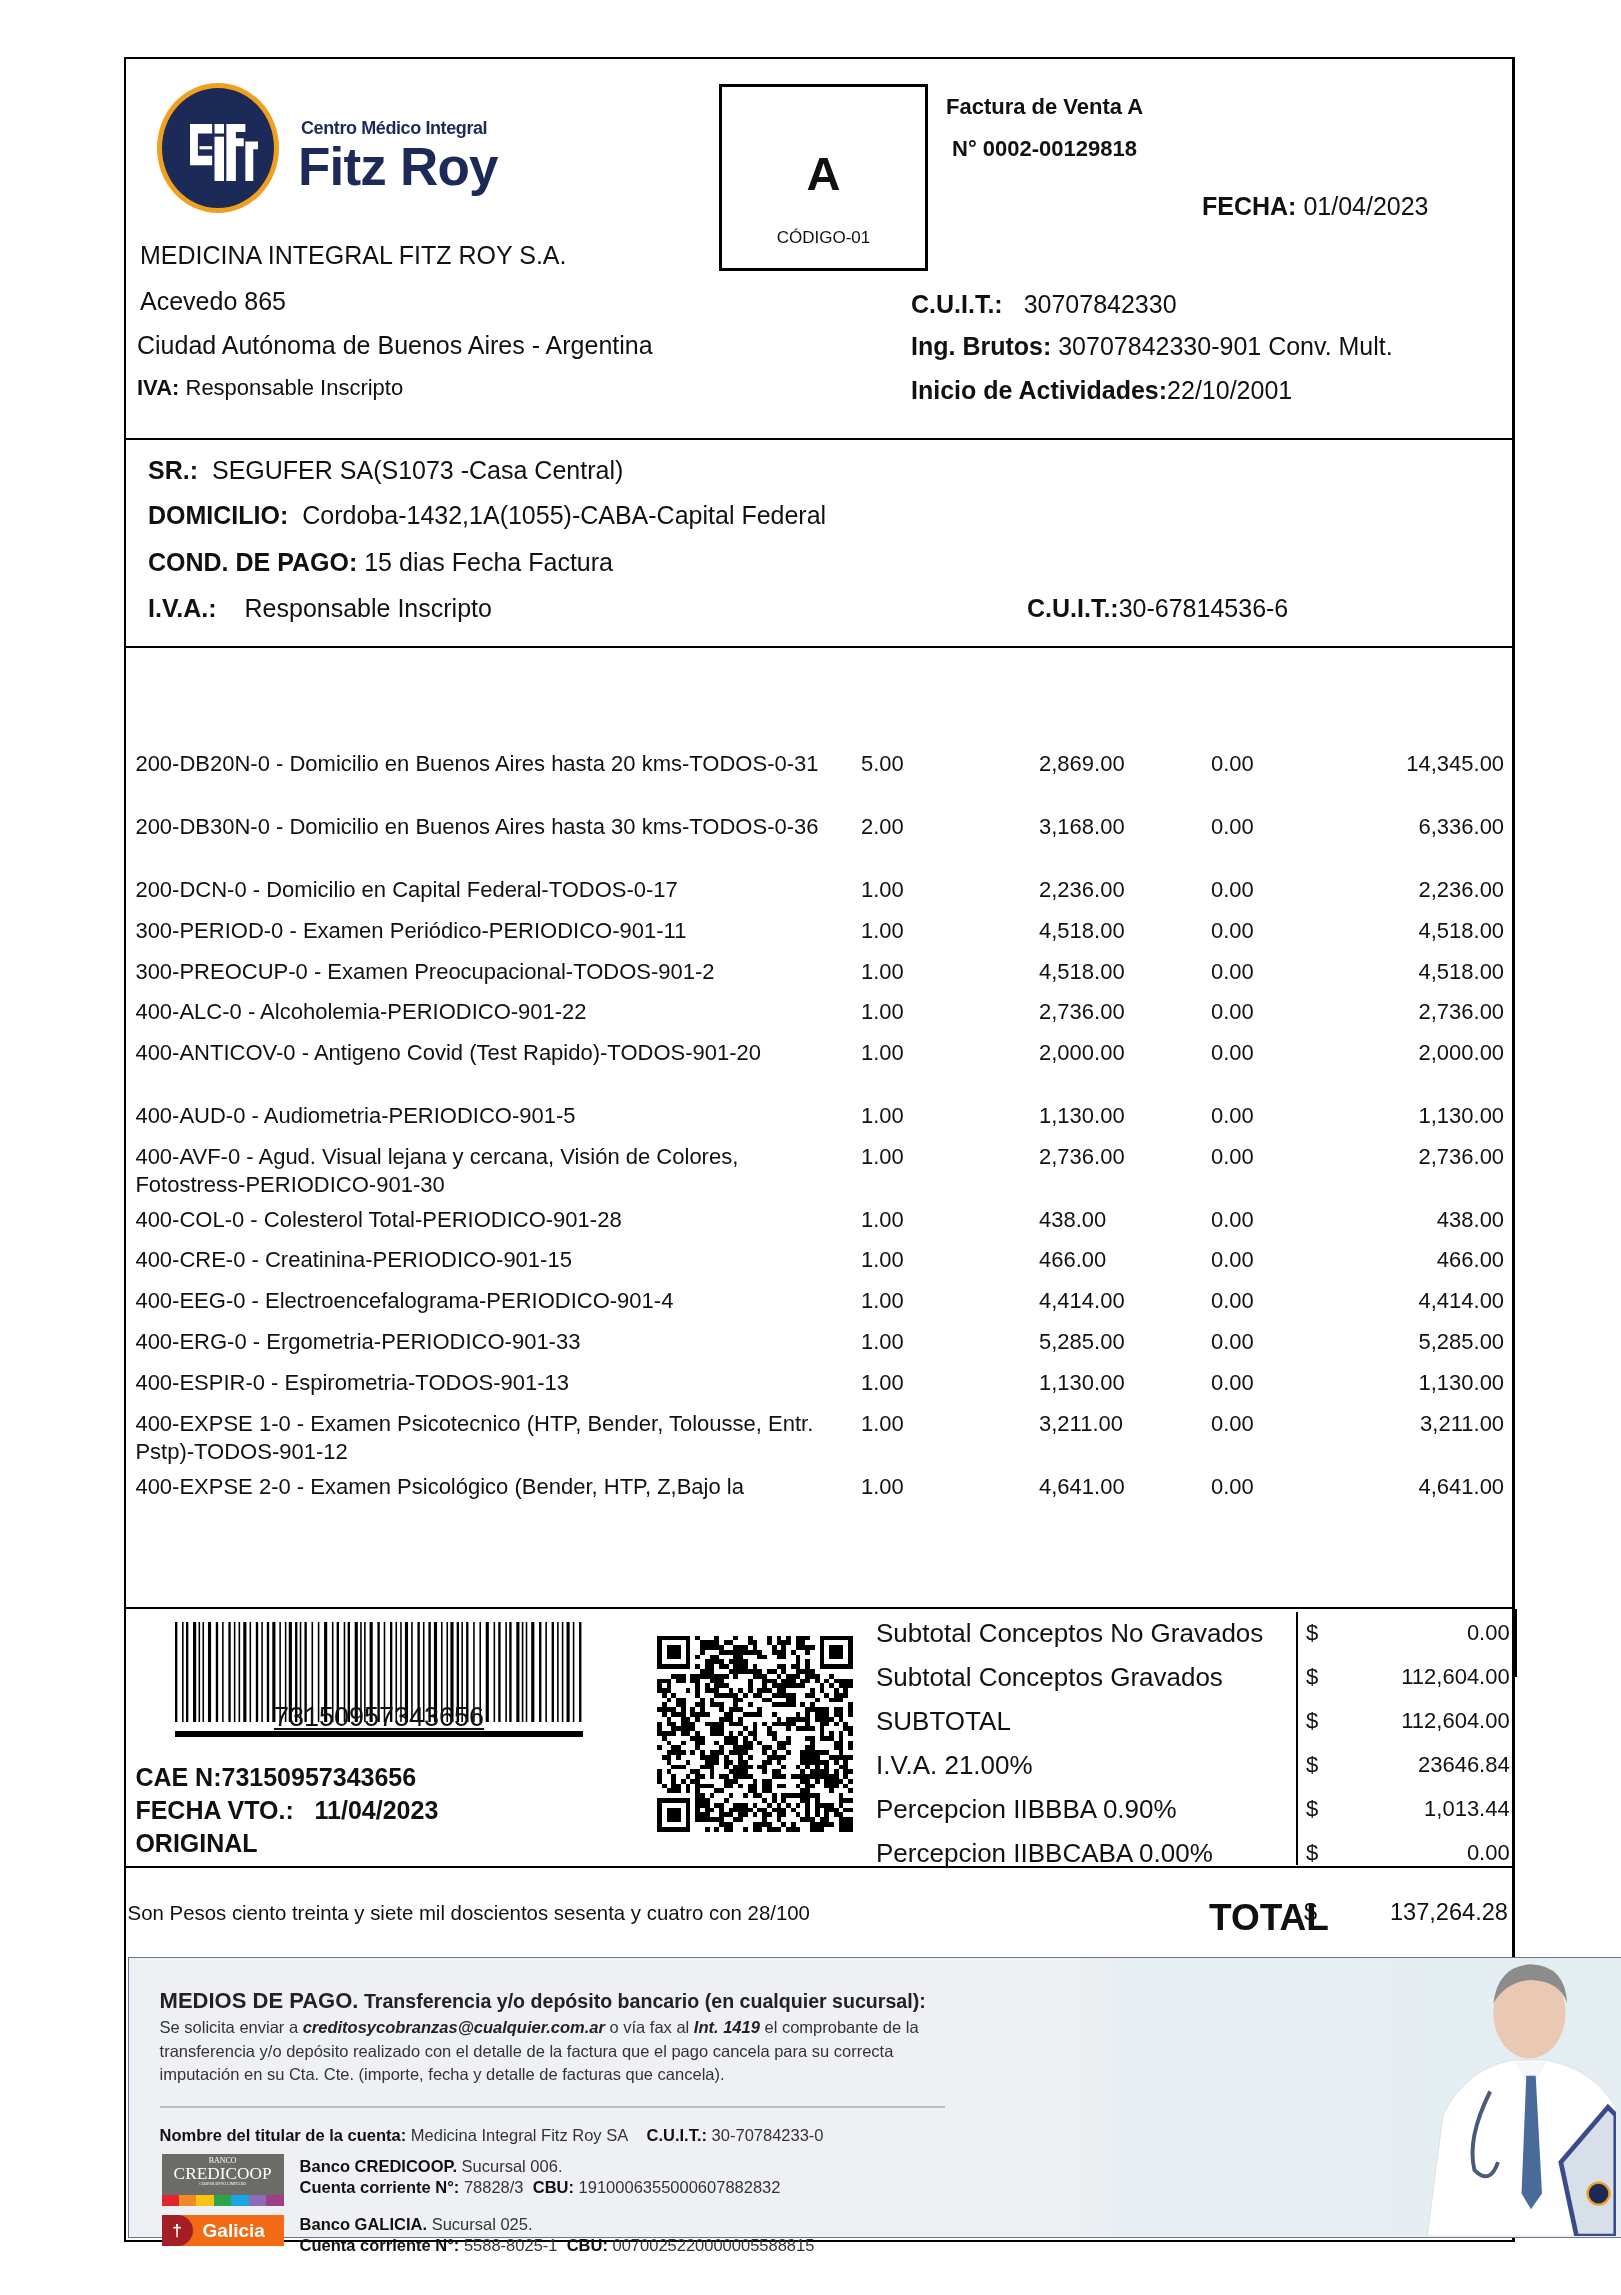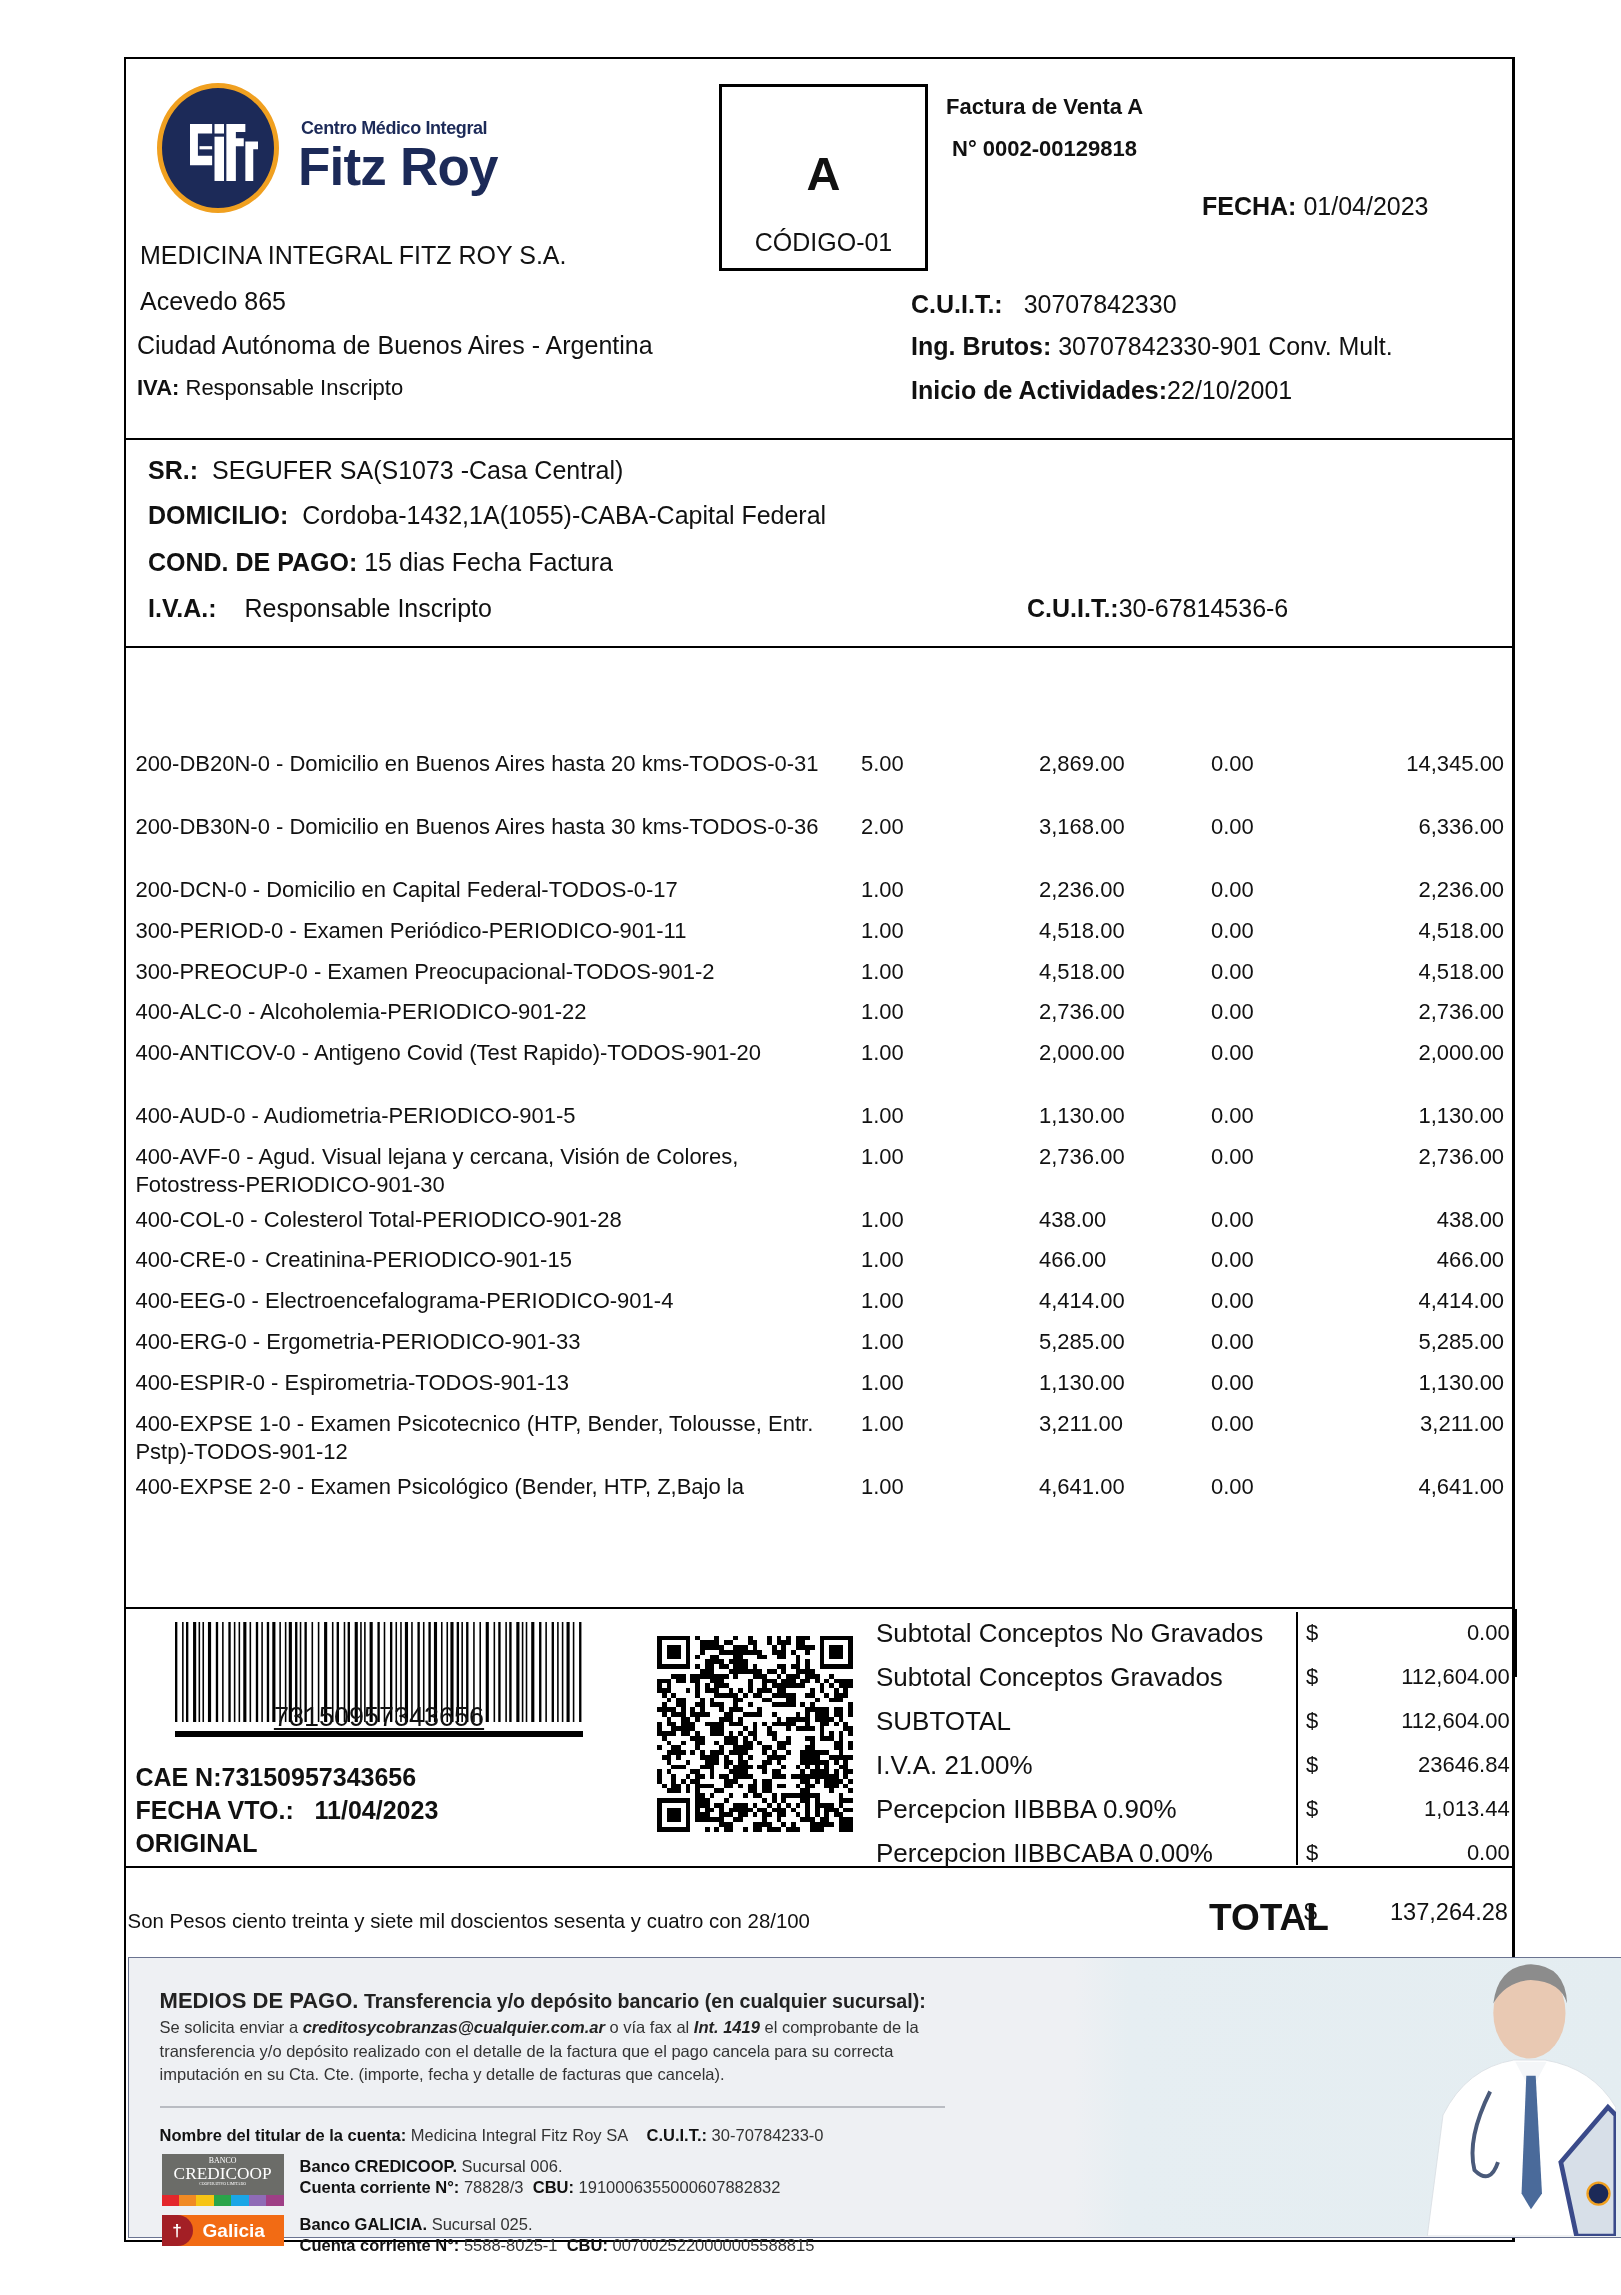--- a/index.html
+++ b/index.html
@@ -11,21 +11,21 @@
   
   .hdr { position: absolute; left: 0; top: 0; width: 100%; height: 381px; border-bottom: 2.4px solid #000; }
   .logo { position: absolute; left: 31px; top: 23.6px; width: 424px; height: 141px; }
   .logo-circle { position: absolute; left: 0; top: 0; width: 122px; height: 130px; border-radius: 50%; background: #1c2a58; border: 5.5px solid #f0a020; }
   .logo-mark { position: absolute; left: 28px; top: 36px; width: 68px; height: 57px; }
   .logo-sub { position: absolute; left: 144px; top: 35px; font-size: 18px; font-weight: bold; color: #1c2a58; letter-spacing: -0.4px; }
   .logo-main { position: absolute; left: 141px; top: 53px; font-size: 53px; font-weight: bold; color: #1c2a58; letter-spacing: -0.8px; }
 
   .letter-box { position: absolute; left: 593px; top: 25px; width: 209px; height: 187px; border: 3.1px solid #000; text-align: center; }
   .letter-box .letter { font-size: 47px; font-weight: bold; margin-top: 63px; line-height: 1; }
-  .letter-box .code { font-size: 25px; margin-top: 31px; }
+  .letter-box .code { font-size: 17px; margin-top: 31px; }
 
   .inv-type { position: absolute; left: 820px; top: 35px; font-size: 22px; font-weight: bold; }
   .inv-num { position: absolute; left: 826px; top: 77px; font-size: 22px; font-weight: bold; }
   .inv-date { position: absolute; left: 1076px; top: 133px; font-size: 25px; }
   .b { font-weight: bold; }
 
   .co-name { position: absolute; left: 14px; top: 182px; font-size: 25px; }
   .co-addr { position: absolute; left: 14px; top: 228px; font-size: 25px; }
   .co-city { position: absolute; left: 11px; top: 272px; font-size: 25px; }
   .co-iva { position: absolute; left: 11px; top: 316px; font-size: 22px; }
@@ -74,21 +74,21 @@
   .sum-labels { position: absolute; left: 750px; top: 0; }
   .sum-labels div { position: absolute; left: 0; white-space: nowrap; font-size: 26px; }
   .sum-div { position: absolute; left: 1170px; top: 3.1px; width: 2.4px; height: 253px; background: #000; }
   .sum-vals div { position: absolute; left: 1180px; width: 210px; font-size: 22px; }
   .sum-vals .cur { position: absolute; left: 0; }
   .sum-vals .v { position: absolute; right: 6.3px; }
   .sum-box { position: absolute; left: 1170px; top: 0; width: 221px; height: 68px; border-right: 2.4px solid #000; }
 
   
   .words { position: absolute; left: 0; top: 1810px; width: 100%; height: 86px; }
-  .words .txt { position: absolute; left: 1.6px; top: 33px; font-size: 20.4px; margin-top: 8px; }
+  .words .txt { position: absolute; left: 1.6px; top: 33px; font-size: 20.4px; }
   .words .tot-l { position: absolute; left: 1083px; top: 28px; font-size: 37px; font-weight: bold; }
   .words .tot-c { position: absolute; left: 1178px; top: 30px; font-size: 23.6px; }
   .words .tot-v { position: absolute; right: 4px; top: 30px; font-size: 23.6px; }
 
   
   .pay { position: absolute; left: 1.6px; top: 1898px; width: 1497px; height: 281px; background: #eef0f3; border: 1.6px solid #6a7390; }
   .pay-photo { position: absolute; right: 0; top: 0; width: 550px; height: 278px; background: linear-gradient(90deg, #eef0f3 0%, #e6eef2 10%, #e4edf1 100%); }
   .doctor { position: absolute; right: 7.9px; top: 0; width: 236px; height: 278px; }
   .pay-title { position: absolute; left: 31px; top: 30px; font-size: 19.6px; color: #222; }
   .pay-title .big { font-size: 22px; font-weight: bold; }

